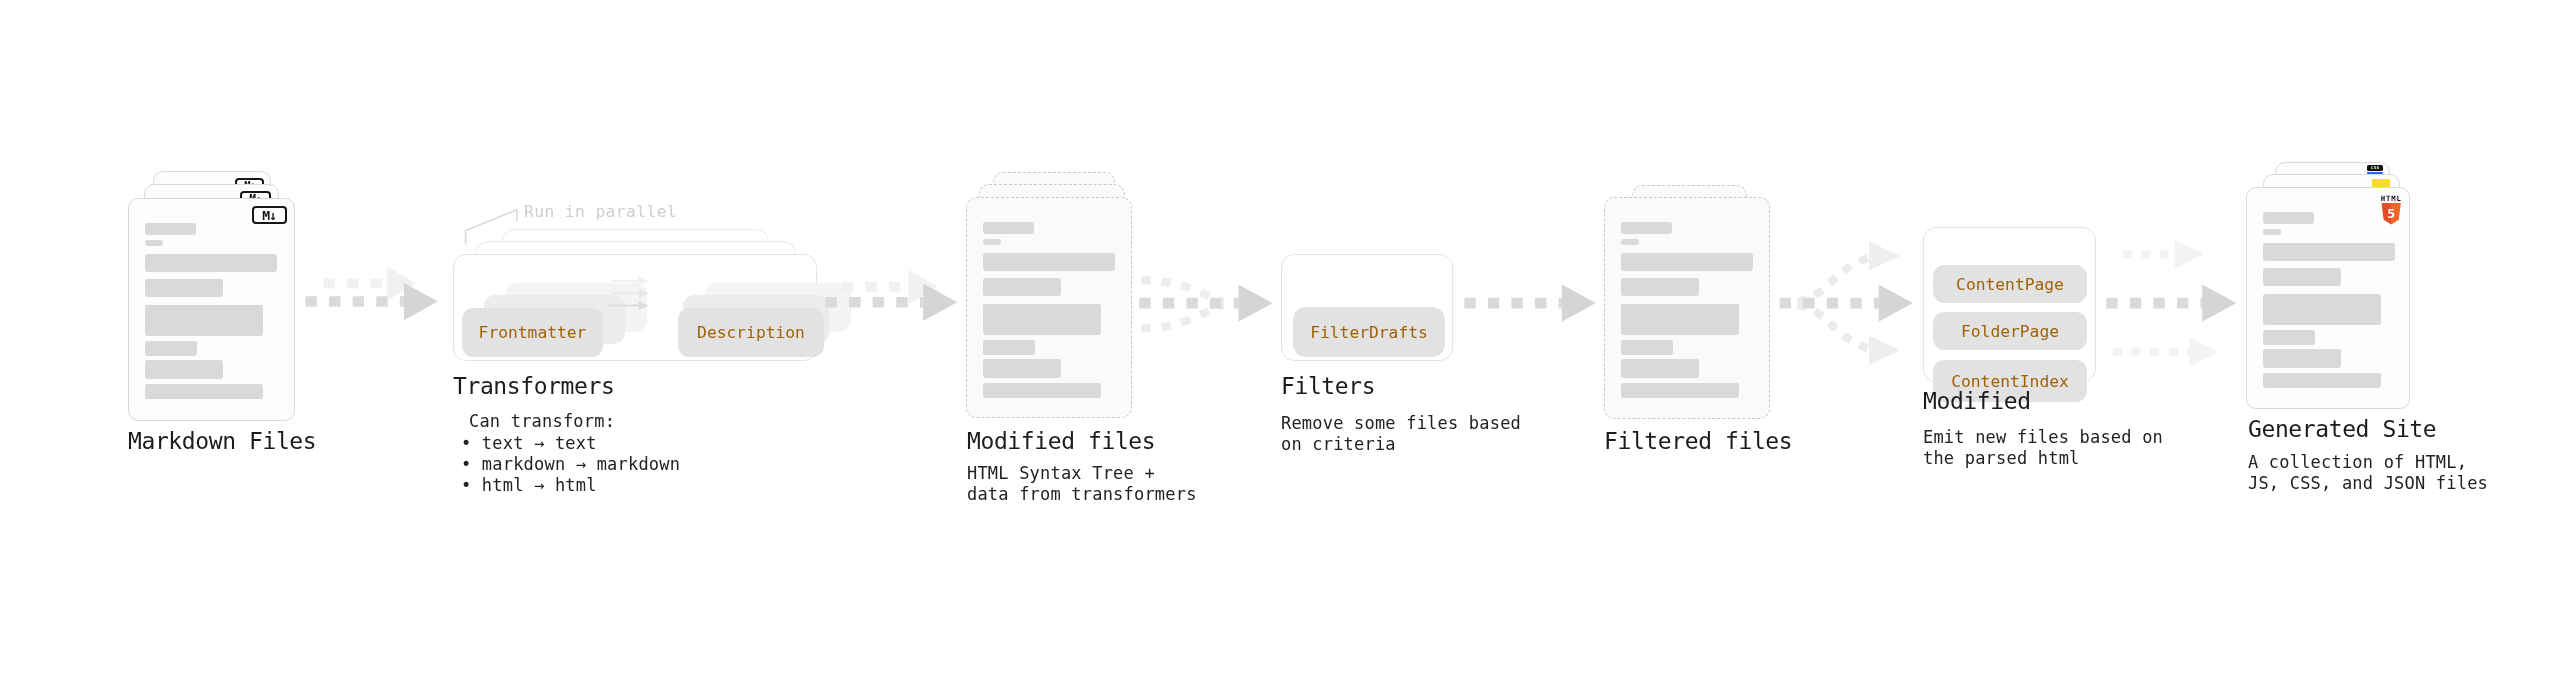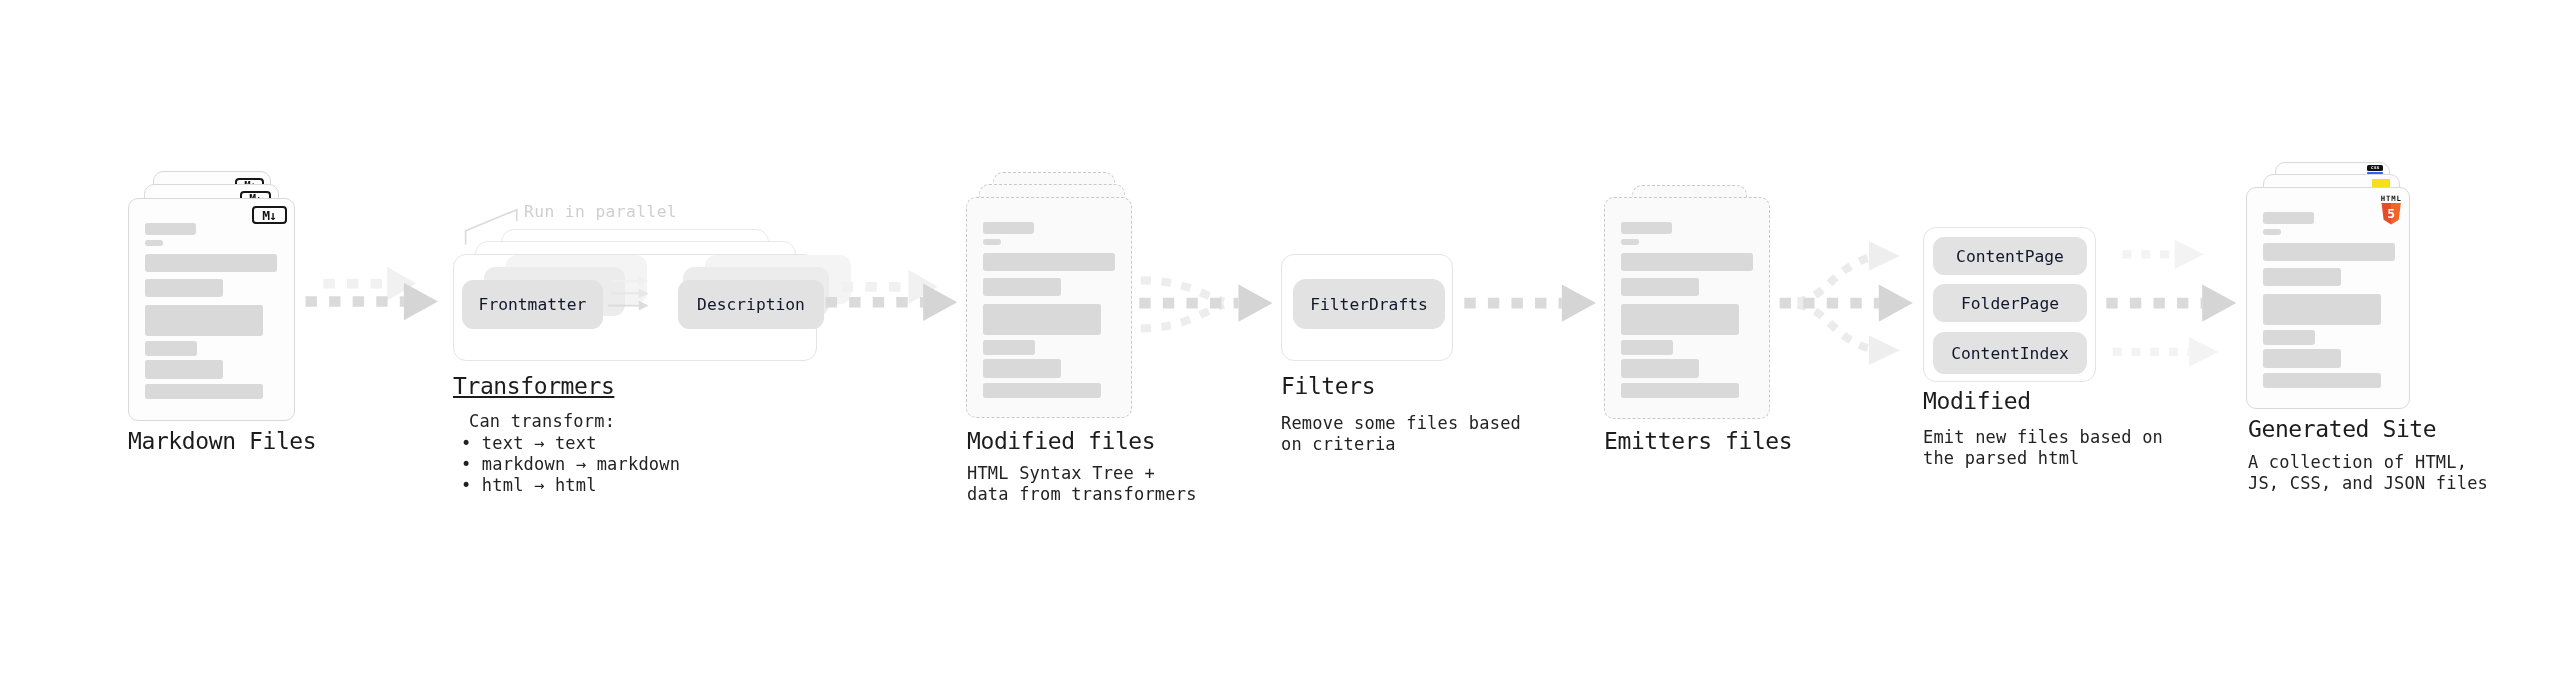--- a/index.html
+++ b/index.html
@@ -5,21 +5,21 @@
   html,body{margin:0;padding:0;}
   body{
     width:2576px;height:681px;background:#ffffff;position:relative;overflow:hidden;
     font-family:"DejaVu Sans Mono","Liberation Mono",monospace;
   }
   .card{position:absolute;background:#fdfdfd;border:1.6px solid #d9d9d9;border-radius:10px;box-sizing:border-box;}
   .card.dashed{border-style:dashed;border-color:#c9c9c9;background:#fafafa;}
   .obox{position:absolute;background:#ffffff;border:1.6px solid #e4e4e4;border-radius:13px;box-sizing:border-box;}
   .obox.bk{border-color:#e9e9e9;}
   .pill{position:absolute;background:#e2e2e2;border-radius:11.4px;display:flex;align-items:center;justify-content:center;
-        font-size:16.3px;color:#0f172a;box-sizing:border-box;white-space:nowrap;}
+        font-size:16.3px;color:#a16207;box-sizing:border-box;white-space:nowrap;margin-top:28px;}
   .pill.g1{background:#ececec;}
   .pill.g2{background:#f4f4f4;}
   .sk{position:absolute;background:#d9d9d9;border-radius:2.4px;display:block;}
   .h{position:absolute;font-size:23px;letter-spacing:-0.4px;color:#1c1c1c;line-height:1;white-space:nowrap;}
   .sub{position:absolute;font-size:17px;letter-spacing:0.2px;color:#222222;line-height:21px;white-space:nowrap;}
   .ann{position:absolute;font-size:16.3px;letter-spacing:0.4px;color:#cfcfcf;line-height:1;white-space:nowrap;}
   .mdbadge{position:absolute;background:#ffffff;border:2px solid #161616;border-radius:4.1px;color:#161616;
            font-weight:bold;display:flex;align-items:center;justify-content:center;letter-spacing:-0.8px;box-sizing:border-box;}
   .arrows{position:absolute;left:0;top:0;z-index:6;pointer-events:none;}
   .html5{position:absolute;width:21px;text-align:center;}
@@ -67,21 +67,21 @@
     <div class="pill g2" style="left:506px;top:255px;width:141px;height:49px;"></div>
     <div class="pill g1" style="left:484px;top:267px;width:141px;height:49px;"></div>
     <div class="pill" style="left:462px;top:280px;width:141px;height:49px;">Frontmatter</div>
 
     <div class="pill g2" style="left:705px;top:255px;width:146px;height:49px;"></div>
     <div class="pill g1" style="left:683px;top:267px;width:146px;height:49px;"></div>
     <div class="pill" style="left:678px;top:280px;width:146px;height:49px;">Description</div>
 
     <div class="ann" style="left:524px;top:204px;">Run in parallel</div>
 
-    <div class="h" style="left:453px;top:375px;text-decoration:underline;">Transformers</div>
+    <div class="h" style="left:453px;top:375px;">Transformers</div>
     <div class="sub" style="left:453px;top:411px;margin-left:16px;">Can transform:</div>
     <div class="sub" style="left:461px;top:433px;">
       <div>• text → text</div>
       <div>• markdown → markdown</div>
       <div>• html → html</div>
     </div>
   </div>
 
   <div>
     <div class="card dashed" style="left:993px;top:172px;width:122px;height:222px;"></div>
@@ -118,21 +118,21 @@
     <div class="card dashed" style="left:1604px;top:197px;width:166px;height:222px;">
         <span class="sk" style="left: 16.3px; top: 23.6px; width: 51px; height: 12.2px;"></span>
         <span class="sk" style="left: 16.3px; top: 41px; width: 18px; height: 5.7px;"></span>
         <span class="sk" style="left: 16.3px; top: 55px; width: 132px; height: 18px;"></span>
         <span class="sk" style="left: 16.3px; top: 80px; width: 78px; height: 18px;"></span>
         <span class="sk" style="left: 16.3px; top: 106px; width: 118px; height: 31px;"></span>
         <span class="sk" style="left: 16.3px; top: 142px; width: 52px; height: 14.6px;"></span>
         <span class="sk" style="left: 16.3px; top: 161px; width: 78px; height: 18.7px;"></span>
         <span class="sk" style="left: 16.3px; top: 185px; width: 118px; height: 14.6px;"></span>
       </div>
-    <div class="h" style="left:1604px;top:430px;">Emitters files</div>
+    <div class="h" style="left:1604px;top:430px;">Filtered files</div>
   </div>
 
   <div>
     <div class="obox" style="left:1923px;top:227px;width:173px;height:155px;"></div>
     <div class="pill" style="left:1933px;top:237px;width:154px;height:38px;">ContentPage</div>
     <div class="pill" style="left:1933px;top:284px;width:154px;height:38px;">FolderPage</div>
     <div class="pill" style="left:1933px;top:332px;width:154px;height:42px;">ContentIndex</div>
     <div class="h" style="left:1923px;top:390px;">Modified</div>
     <div class="sub" style="left:1923px;top:427px;">
       <div>Emit new files based on</div>

